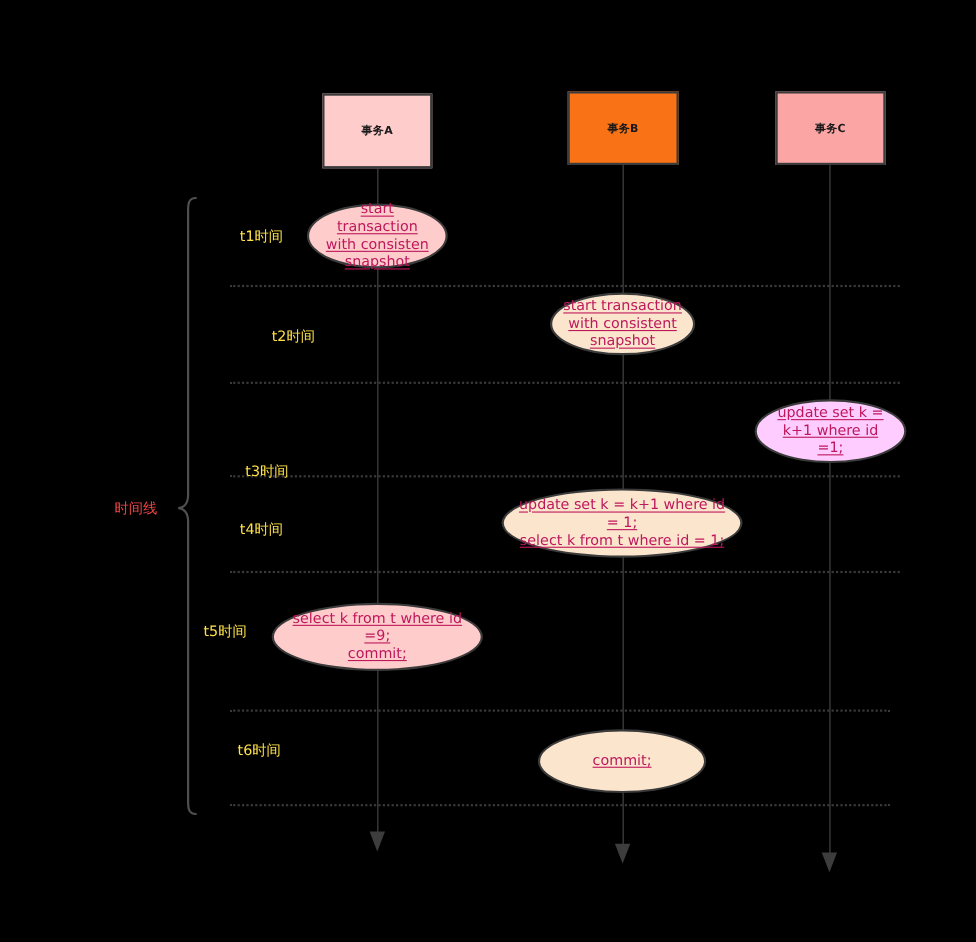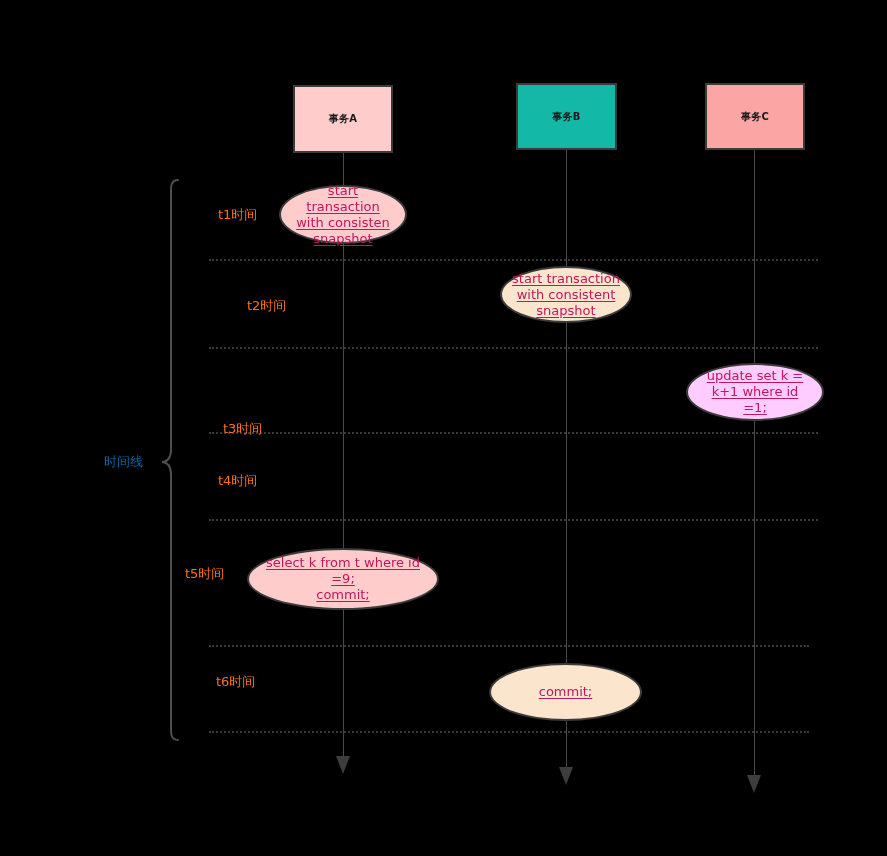--- a/index.html
+++ b/index.html
@@ -49,38 +49,38 @@
   .divider {
     position: absolute;
     height: 0;
     border-top: 2px dotted #3a3a3a;
   }
 
   
   .time-label {
     position: absolute;
     font-size: 13px;
-    color: #f97316;
+    color: #fde047;
     white-space: nowrap;
   }
 
   
   .brace-wrap {
     position: absolute;
     left: 160px;
     top: 178px;
     width: 22px;
     height: 564px;
   }
   .timeline-label {
     position: absolute;
     left: 104px;
     top: 453px;
     font-size: 13px;
-    color: #0369a1;
+    color: #ef4444;
     white-space: nowrap;
   }
 
   
   .ellipse {
     position: absolute;
     box-sizing: border-box;
     border: 2px solid #3b3b3b;
     border-radius: 50%;
     display: flex;
@@ -99,21 +99,21 @@
   }
 </style>
 </head>
 <body>
 
 <div id="canvas">
 
   <div class="txn-box" style="left:293px; top:85px; width:100px; height:68px; background:#ffcccc;">
     <span>事务A</span>
   </div>
-  <div class="txn-box" style="left:516px; top:83px; width:101px; height:67px; background:#14b8a6;">
+  <div class="txn-box" style="left:516px; top:83px; width:101px; height:67px; background:#f97316;">
     <span>事务B</span>
   </div>
   <div class="txn-box" style="left:705px; top:83px; width:100px; height:67px; background:#fca5a5;">
     <span>事务C</span>
   </div>
 
   <div class="lifeline" style="left:343px; top:153px; height:604px;"></div>
   <div class="lifeline-head" style="left:336px; top:756px;"></div>
 
   <div class="lifeline" style="left:566px; top:150px; height:618px;"></div>
@@ -153,20 +153,24 @@
     <span class="etext">start transaction
 with consistent
 snapshot</span>
   </div>
 
   <div class="ellipse" style="left:686px; top:363px; width:138px; height:58px; background:#ffccff;">
     <span class="etext">update set k =
 k+1 where id =1;</span>
   </div>
 
+  <div class="ellipse" style="left:456px; top:444px; width:219px; height:63px; background:#fce5cd;">
+    <span class="etext">update set k = k+1 where id = 1;
+select k from t where id = 1;</span>
+  </div>
 
   <div class="ellipse" style="left:247px; top:548px; width:192px; height:62px; background:#ffcccc;">
     <span class="etext">select k from t where id =9;
 commit;</span>
   </div>
 
   <div class="ellipse" style="left:489px; top:663px; width:153px; height:58px; background:#fce5cd;">
     <span class="etext">commit;</span>
   </div>
 

